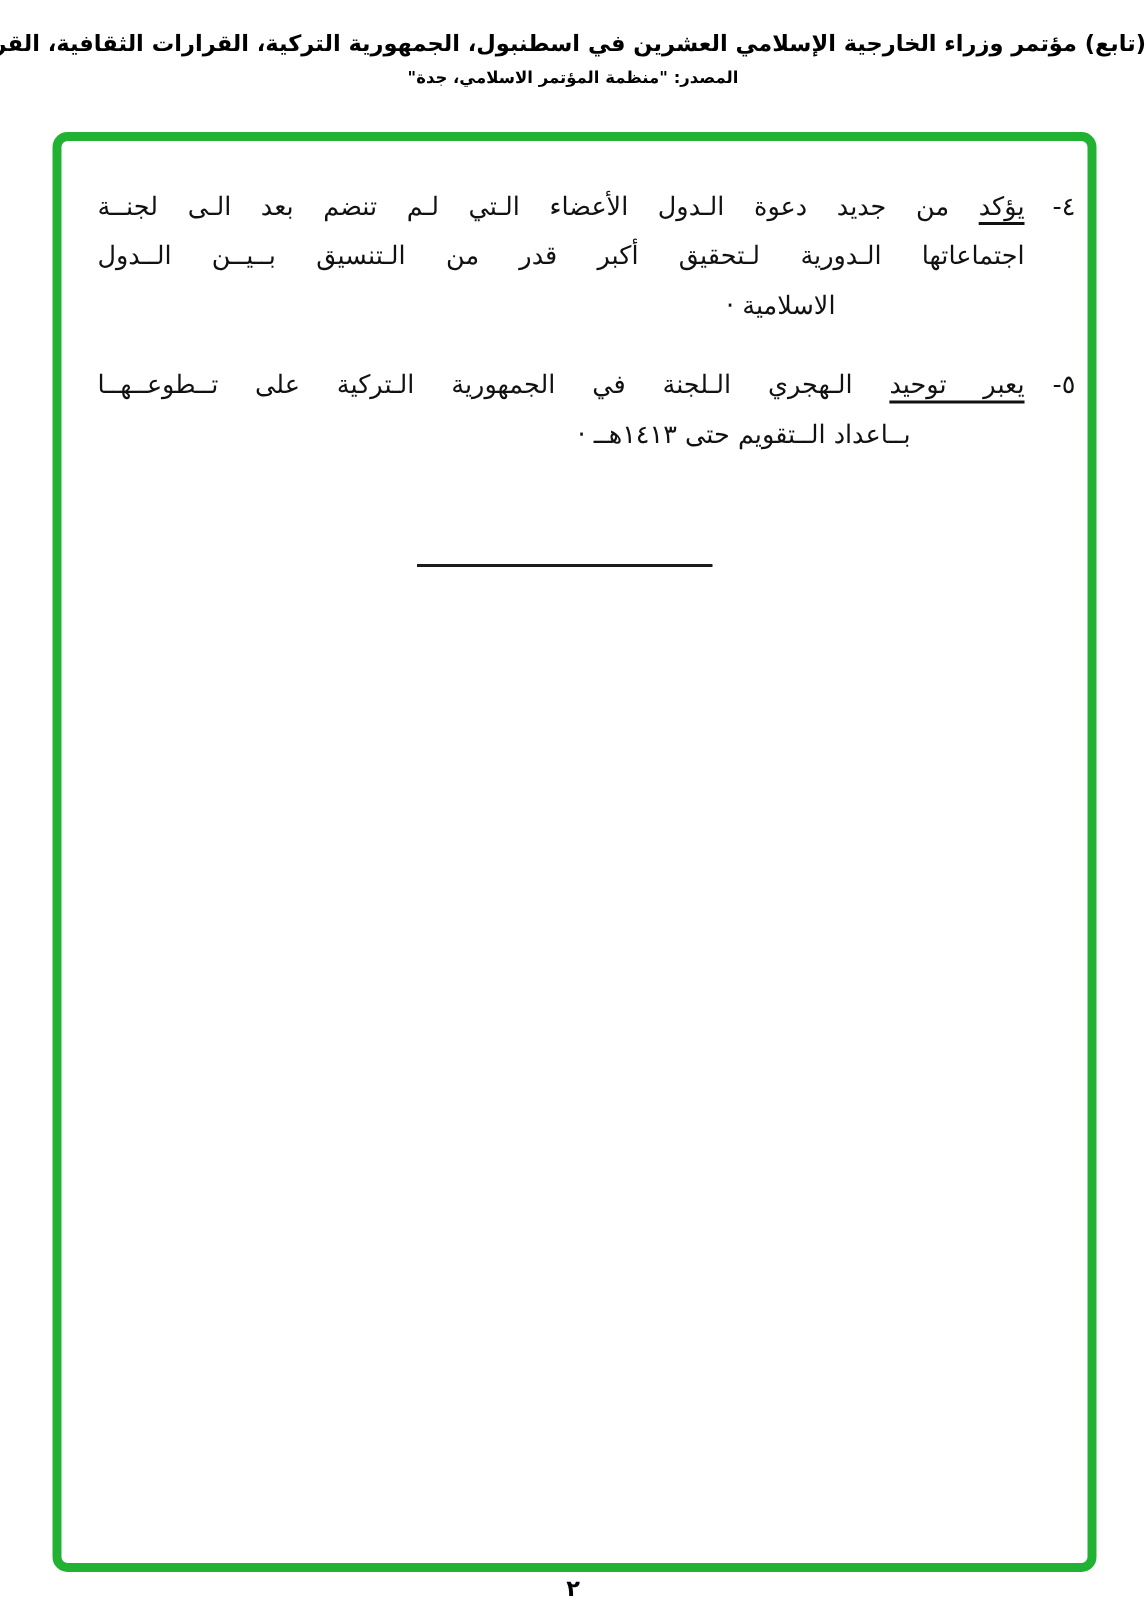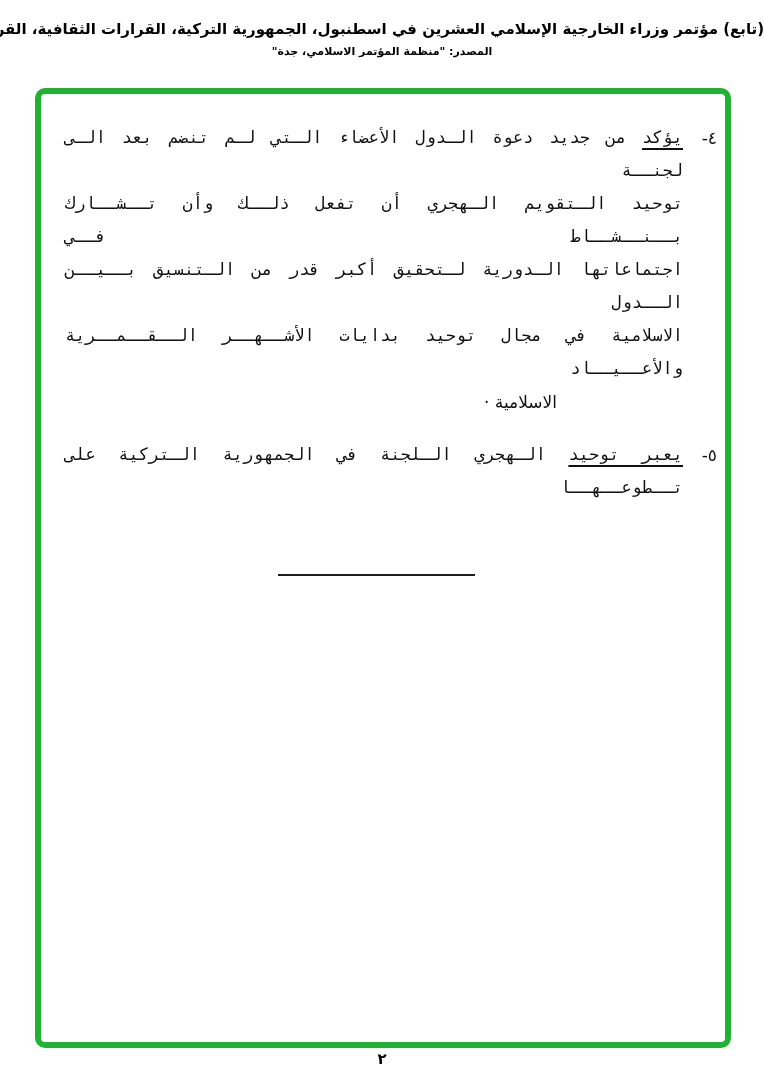--- a/index.html
+++ b/index.html
@@ -56,21 +56,20 @@
   .item-5 { margin-top: 20px; }
   .num {
     flex: 0 0 26px;
     white-space: nowrap;
   }
   .body-col { flex: 1; min-width: 0; }
   .line { }
   .just {
     text-align: justify;
     text-align-last: justify;
-    font-family: Liberation Mono, monospace;
   }
   .short { }
   .indent-a { padding-right: 126px; }
   .indent-b { padding-right: 76px; }
   .u {
     text-decoration: underline;
     text-underline-offset: 5px;
     text-decoration-thickness: 1.5px;
   }
   .divider {
@@ -101,31 +100,30 @@
     <div class="header-line2">المصدر: "منظمة المؤتمر الاسلامي، جدة"</div>
   </div>
 
   <div class="frame">
     <div class="content">
 
       <div class="item item-4">
         <div class="num">٤-</div>
         <div class="body-col">
           <div class="line just"><span class="u">يؤكد</span> <span>من جديد دعوة الـدول الأعضاء الـتي لـم تنضم بعد الـى لجنــة</span></div>
-          <div class="line just">توحيد الـتقويم الـهجري أن تفعل ذلــك وأن تــشــارك بــنــشــاط فــي</div>
           <div class="line just">اجتماعاتها الـدورية لـتحقيق أكبر قدر من الـتنسيق بــيــن الــدول</div>
-          <div class="line just">الاسلامية في مجال توحيد بدايات الأشــهــر الــقــمــرية والأعــيــاد</div>
           <div class="line short indent-a">الاسلامية ·</div>
         </div>
       </div>
 
       <div class="item item-5">
         <div class="num">٥-</div>
         <div class="body-col">
           <div class="line just"><span class="u">يعبر توحيد</span> <span>الـهجري الـلجنة في الجمهورية الـتركية على تــطوعــهــا</span></div>
+          <div class="line short indent-b">بــاعداد الــتقويم حتى ١٤١٣هــ ·</div>
         </div>
       </div>
 
       <div class="divider"></div>
 
     </div>
   </div>
 
   <div class="page-number">٢</div>
 

